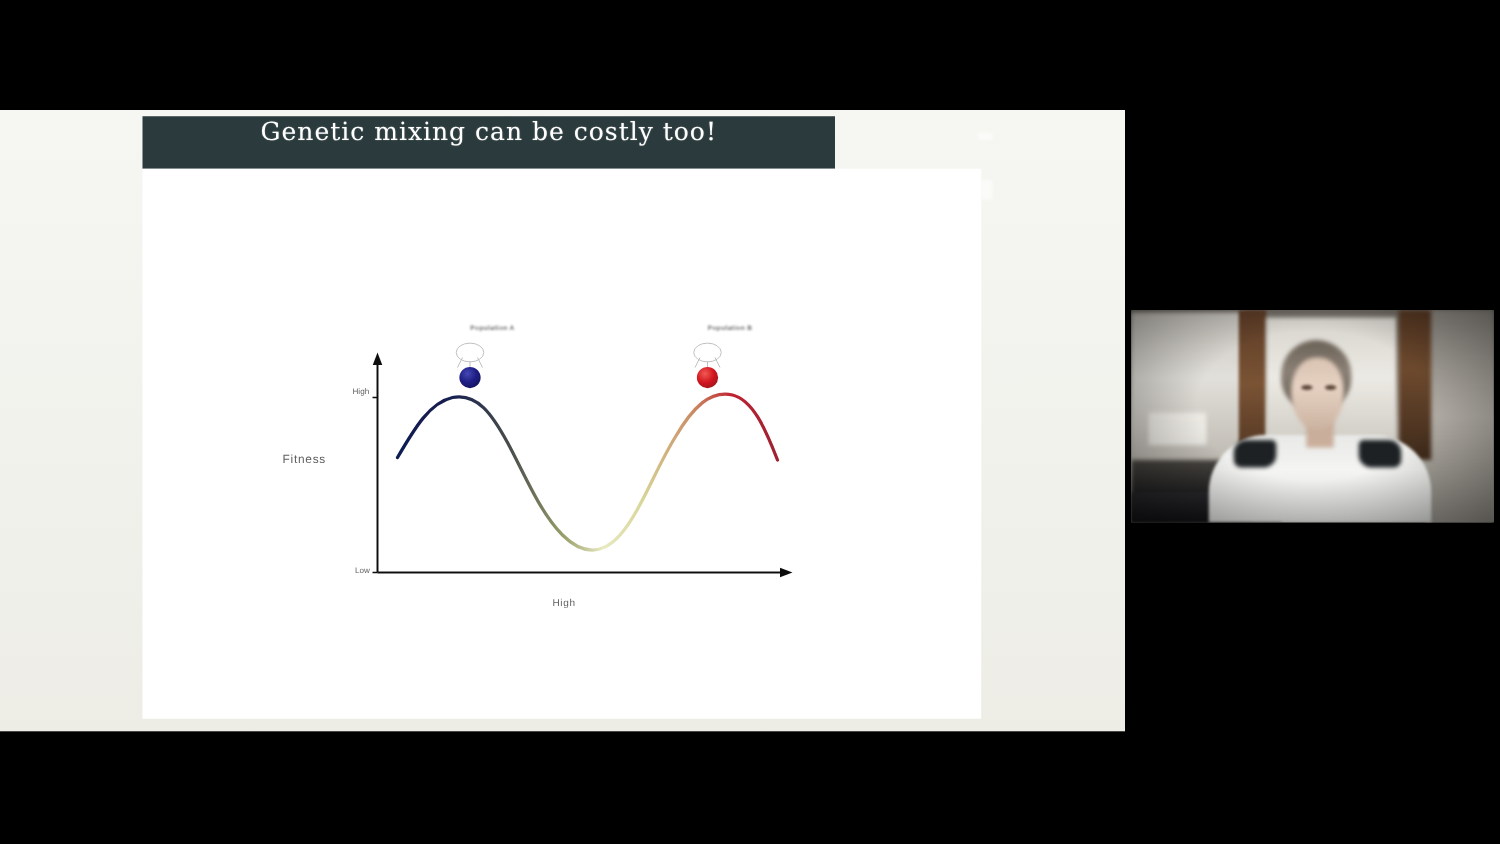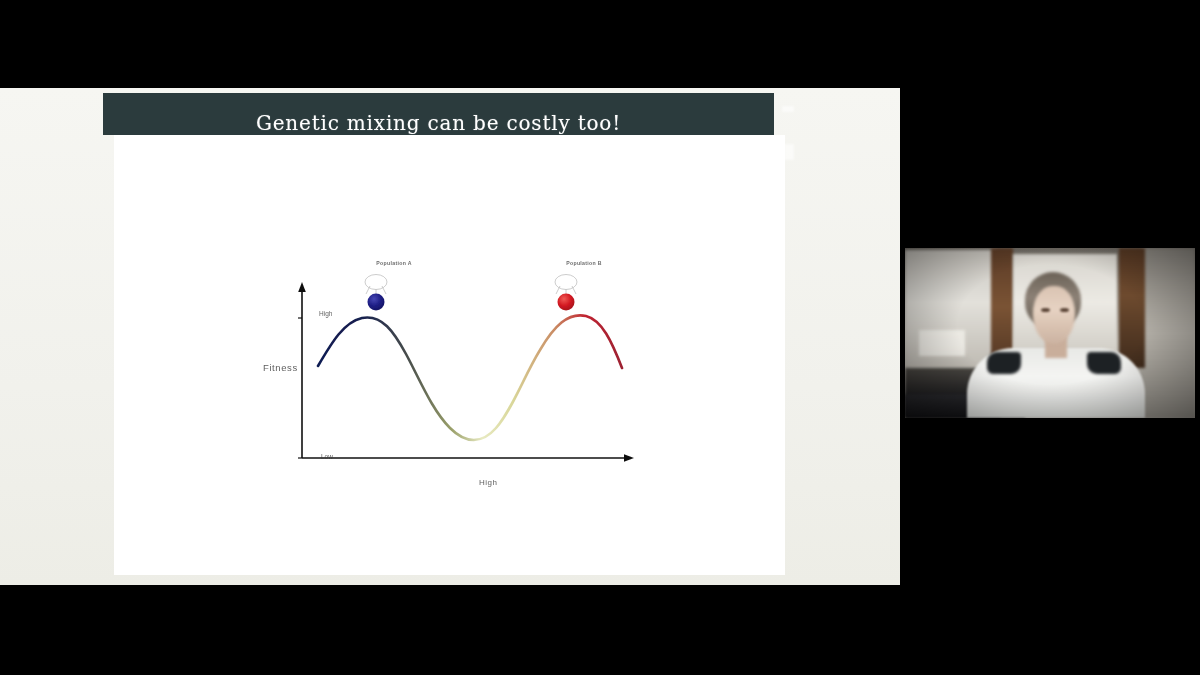--- a/index.html
+++ b/index.html
@@ -36,27 +36,27 @@
     left: 0;
     top: 0;
     right: 0;
     bottom: 0;
     background: linear-gradient(180deg, #f6f6f2 0%, #f1f1ec 60%, #ededE6 100%);
   }
 
   
   #title-bar {
     position: absolute;
-    left: 103px;
+    left: 114px;
     top: 5px;
-    width: 671px;
+    width: 554px;
     height: 42px;
     background: #2b3b3d;
     display: flex;
-    align-items: flex-end;
+    align-items: flex-start;
     justify-content: center;
   }
   #title-text {
     color: #ffffff;
     font-size: 20px;
     font-family: "DejaVu Serif", serif;
     letter-spacing: 0.8px;
     white-space: nowrap;
     text-shadow: 0 0 1.2px rgba(255,255,255,0.35);
     filter: blur(0.25px);
@@ -82,21 +82,20 @@
   }
   #figure svg { display: block; }
 
   .fig-label {
     position: absolute;
     color: #3a3a3a;
     font-family: "Liberation Sans", sans-serif;
     white-space: nowrap;
     filter: blur(0.55px);
     opacity: 0.82;
-    margin-left: 37px;
   }
   #ylabel {
     left: -18px;
     top: 112px;
     font-size: 9.5px;
     letter-spacing: 0.6px;
   }
   #xlabel {
     left: 198px;
     top: 228px;

